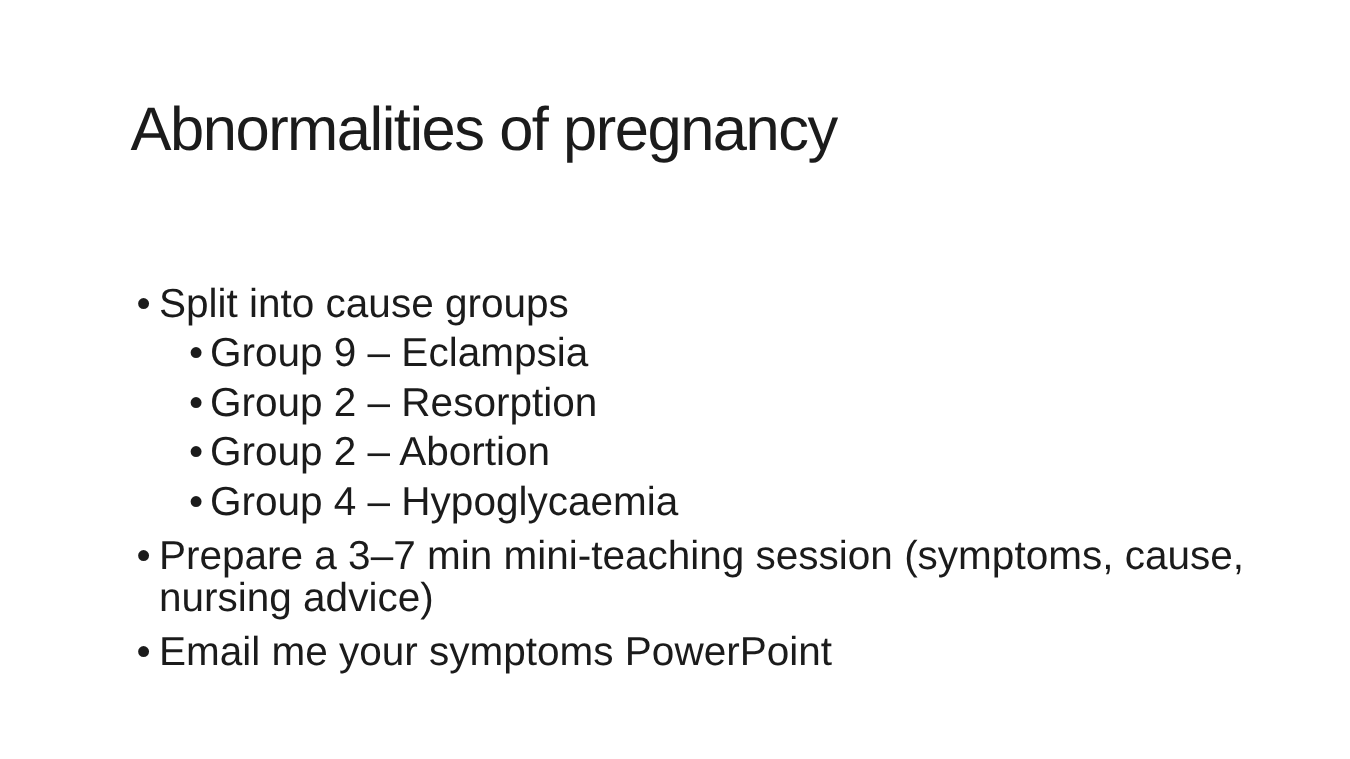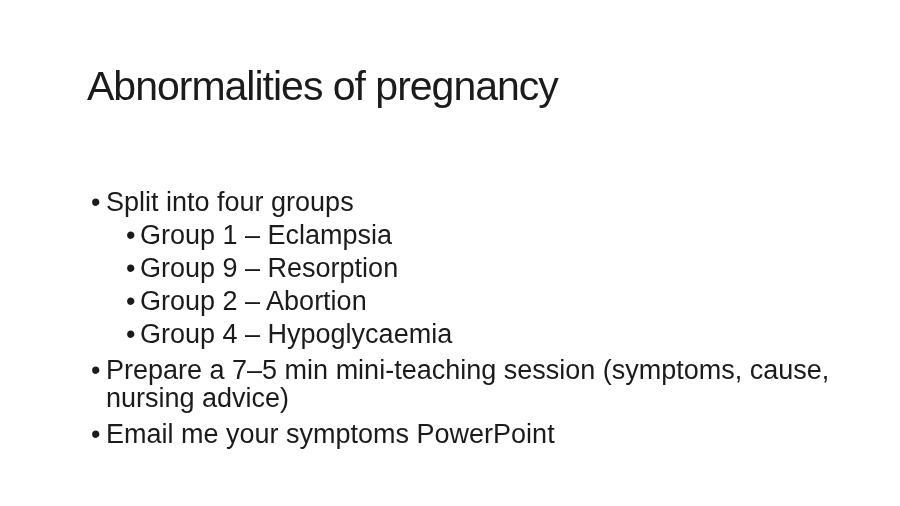--- a/index.html
+++ b/index.html
@@ -63,40 +63,40 @@
 </style>
 </head>
 <body>
 
 <div class="slide">
   <h1 class="title">Abnormalities of pregnancy</h1>
 
   <div class="bullets">
       <div class="item lvl1">
         <span class="bullet">•</span>
-        <span class="txt">Split into four groups</span>
+        <span class="txt">Split into cause groups</span>
       </div>
       <div class="item lvl2">
         <span class="bullet">•</span>
-        <span class="txt">Group 1 – Eclampsia</span>
+        <span class="txt">Group 9 – Eclampsia</span>
       </div>
       <div class="item lvl2">
         <span class="bullet">•</span>
-        <span class="txt">Group 9 – Resorption</span>
+        <span class="txt">Group 2 – Resorption</span>
       </div>
       <div class="item lvl2">
         <span class="bullet">•</span>
         <span class="txt">Group 2 – Abortion</span>
       </div>
       <div class="item lvl2">
         <span class="bullet">•</span>
         <span class="txt">Group 4 – Hypoglycaemia</span>
       </div>
       <div class="item lvl1">
         <span class="bullet">•</span>
-        <span class="txt">Prepare a 7–5 min mini-teaching session (symptoms, cause, nursing advice)</span>
+        <span class="txt">Prepare a 3–7 min mini-teaching session (symptoms, cause, nursing advice)</span>
       </div>
       <div class="item lvl1">
         <span class="bullet">•</span>
         <span class="txt">Email me your symptoms PowerPoint</span>
       </div>
     </div>
 </div>
 
 </body></html>

